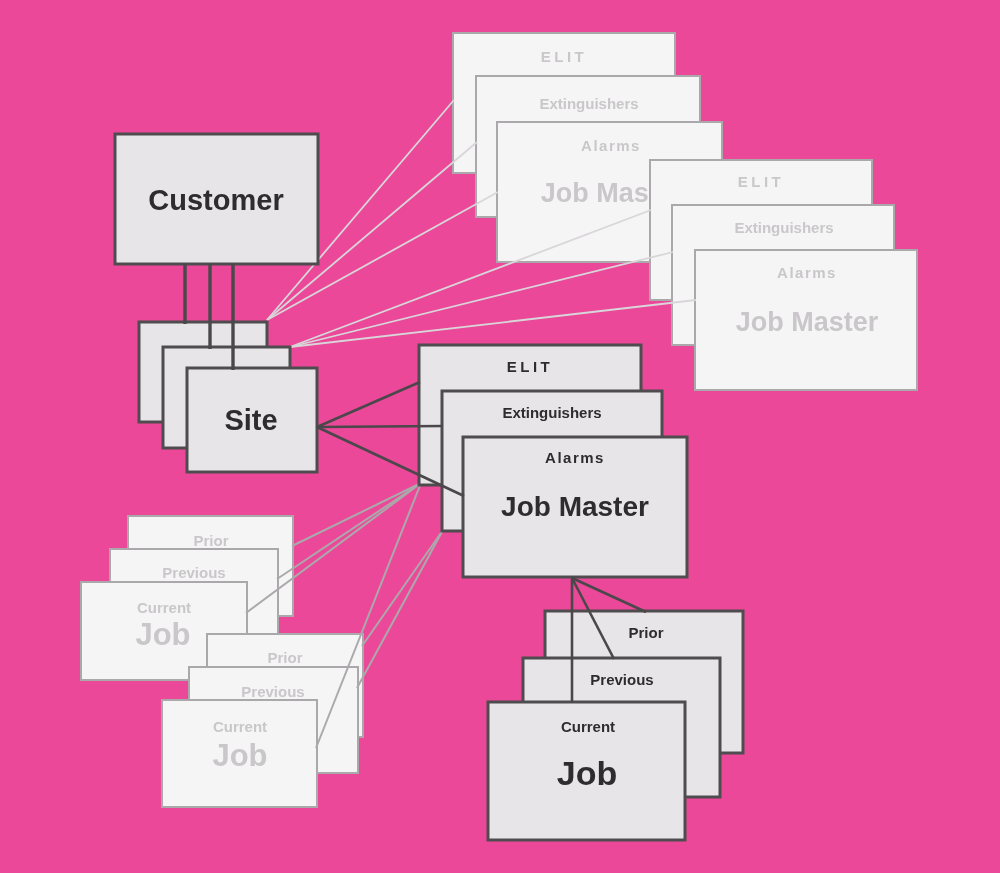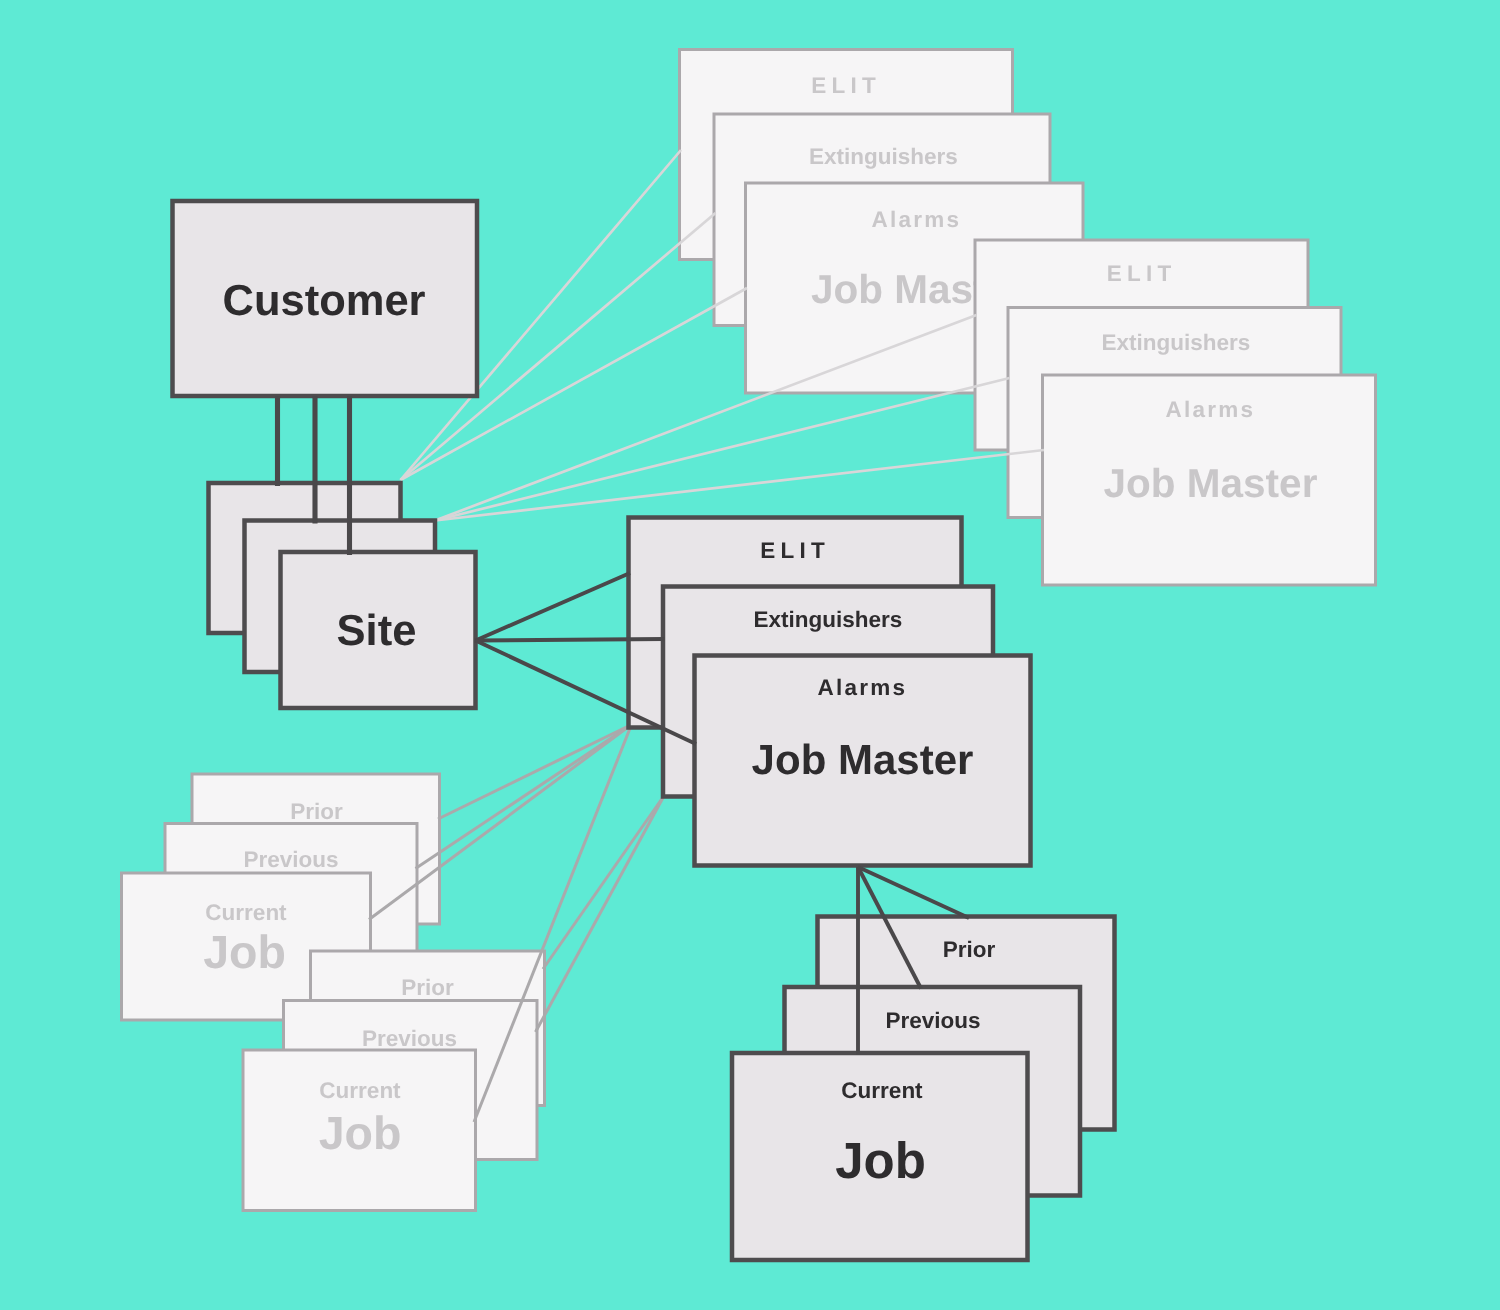--- a/index.html
+++ b/index.html
@@ -1,20 +1,20 @@
 <!DOCTYPE html>
 <html><head>
 <meta charset="utf-8">
 <style>
   html, body { margin: 0; padding: 0; background: #ffffff; }
   .canvas-wrap {
     position: relative;
     width: 1000px;
     height: 873px;
-    background: #5eead4;
+    background: #ec4899;
     overflow: hidden;
   }
   svg { display: block; }
   
   .box-solid { fill: #e8e5e8; stroke: #4e4c4e; stroke-width: 3; }
   .box-faded { fill: #f6f5f6; stroke: #aba8ab; stroke-width: 2; }
   
   text {
     font-family: "Liberation Sans", sans-serif;
     font-weight: bold;

